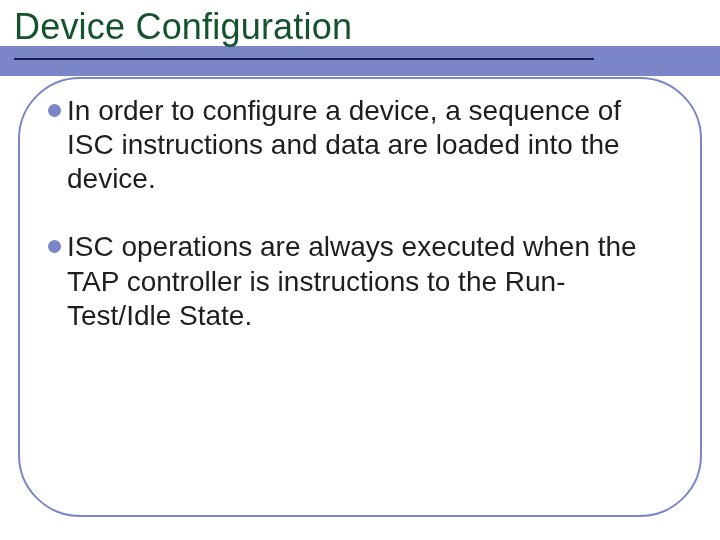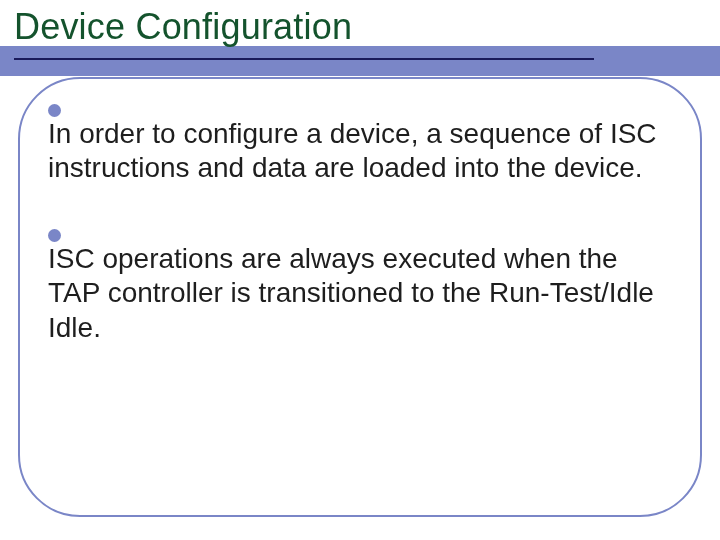--- a/index.html
+++ b/index.html
@@ -46,21 +46,20 @@
   .content {
     position: absolute;
     top: 94px;
     left: 48px;
     width: 620px;
   }
   .bullet-row {
     display: flex;
     align-items: flex-start;
     margin-bottom: 34px;
-    flex-direction: column;
   }
   .bullet-dot {
     flex: 0 0 auto;
     width: 13px;
     height: 13px;
     border-radius: 50%;
     background: #7a86c7;
     margin-top: 10px;
     margin-right: 6px;
   }
@@ -81,15 +80,15 @@
 
 <div class="body-frame"></div>
 
 <div class="content">
   <div class="bullet-row">
     <div class="bullet-dot"></div>
     <div class="bullet-text">In order to configure a device, a sequence of ISC instructions and data are loaded into the device.</div>
   </div>
   <div class="bullet-row">
     <div class="bullet-dot"></div>
-    <div class="bullet-text">ISC operations are always executed when the TAP controller is transitioned to the Run-Test/Idle Idle.</div>
+    <div class="bullet-text">ISC operations are always executed when the TAP controller is instructions to the Run-Test/Idle State.</div>
   </div>
 </div>
 
 </body></html>

